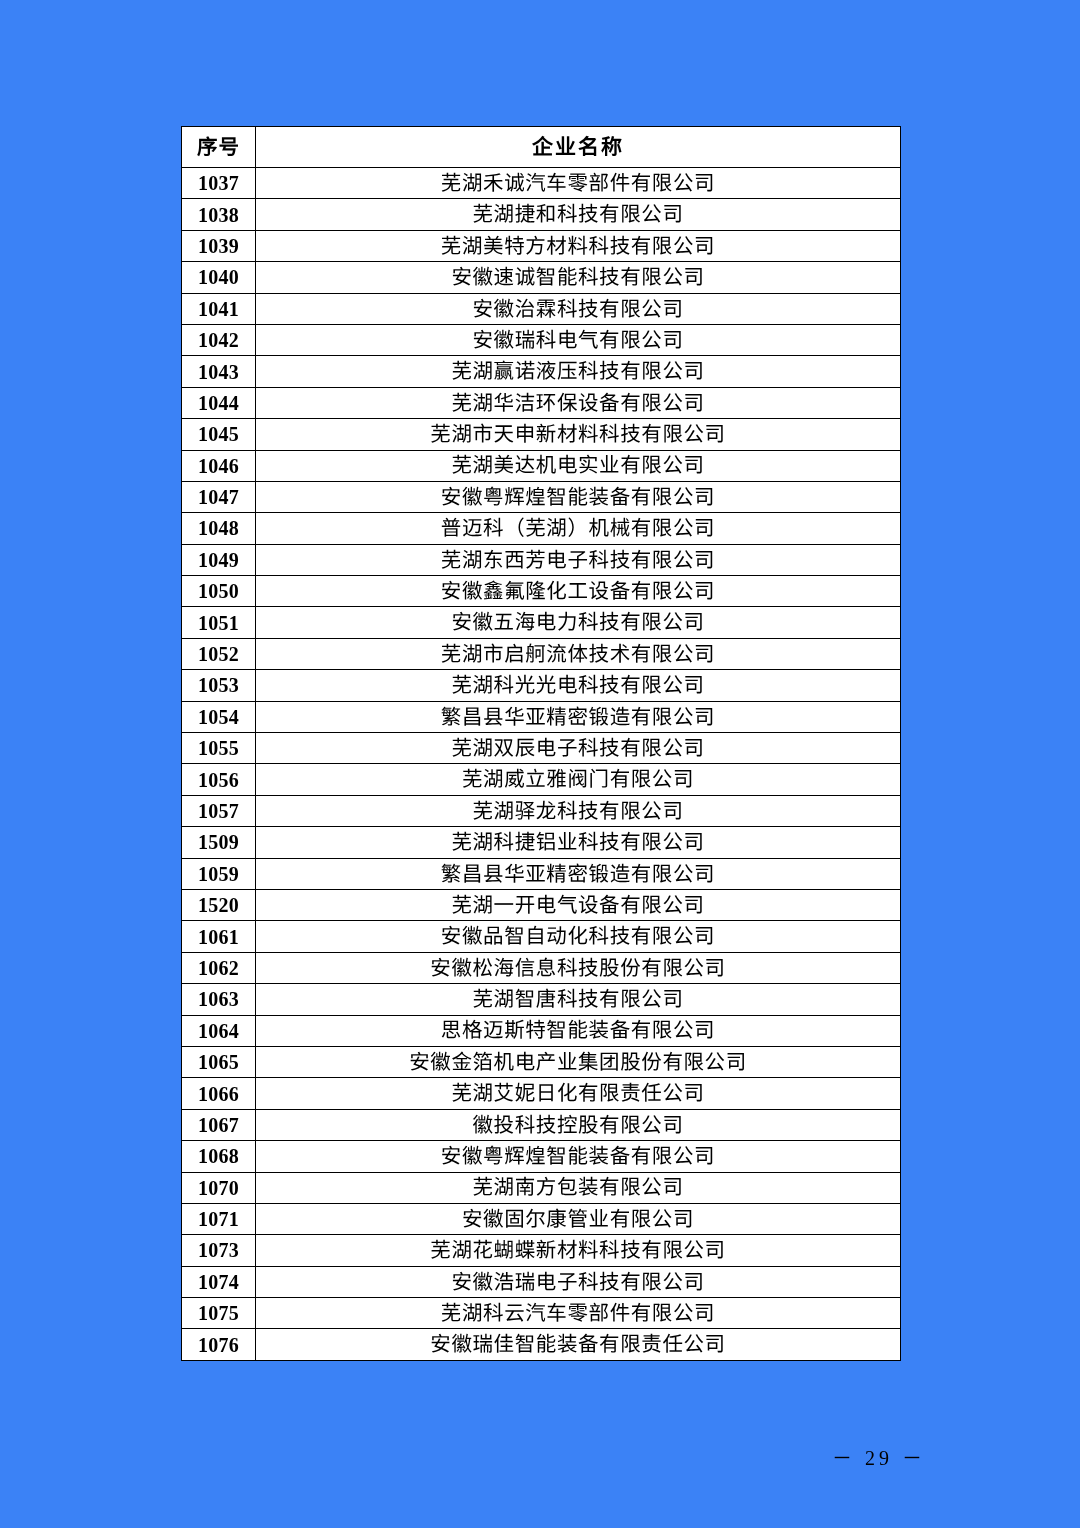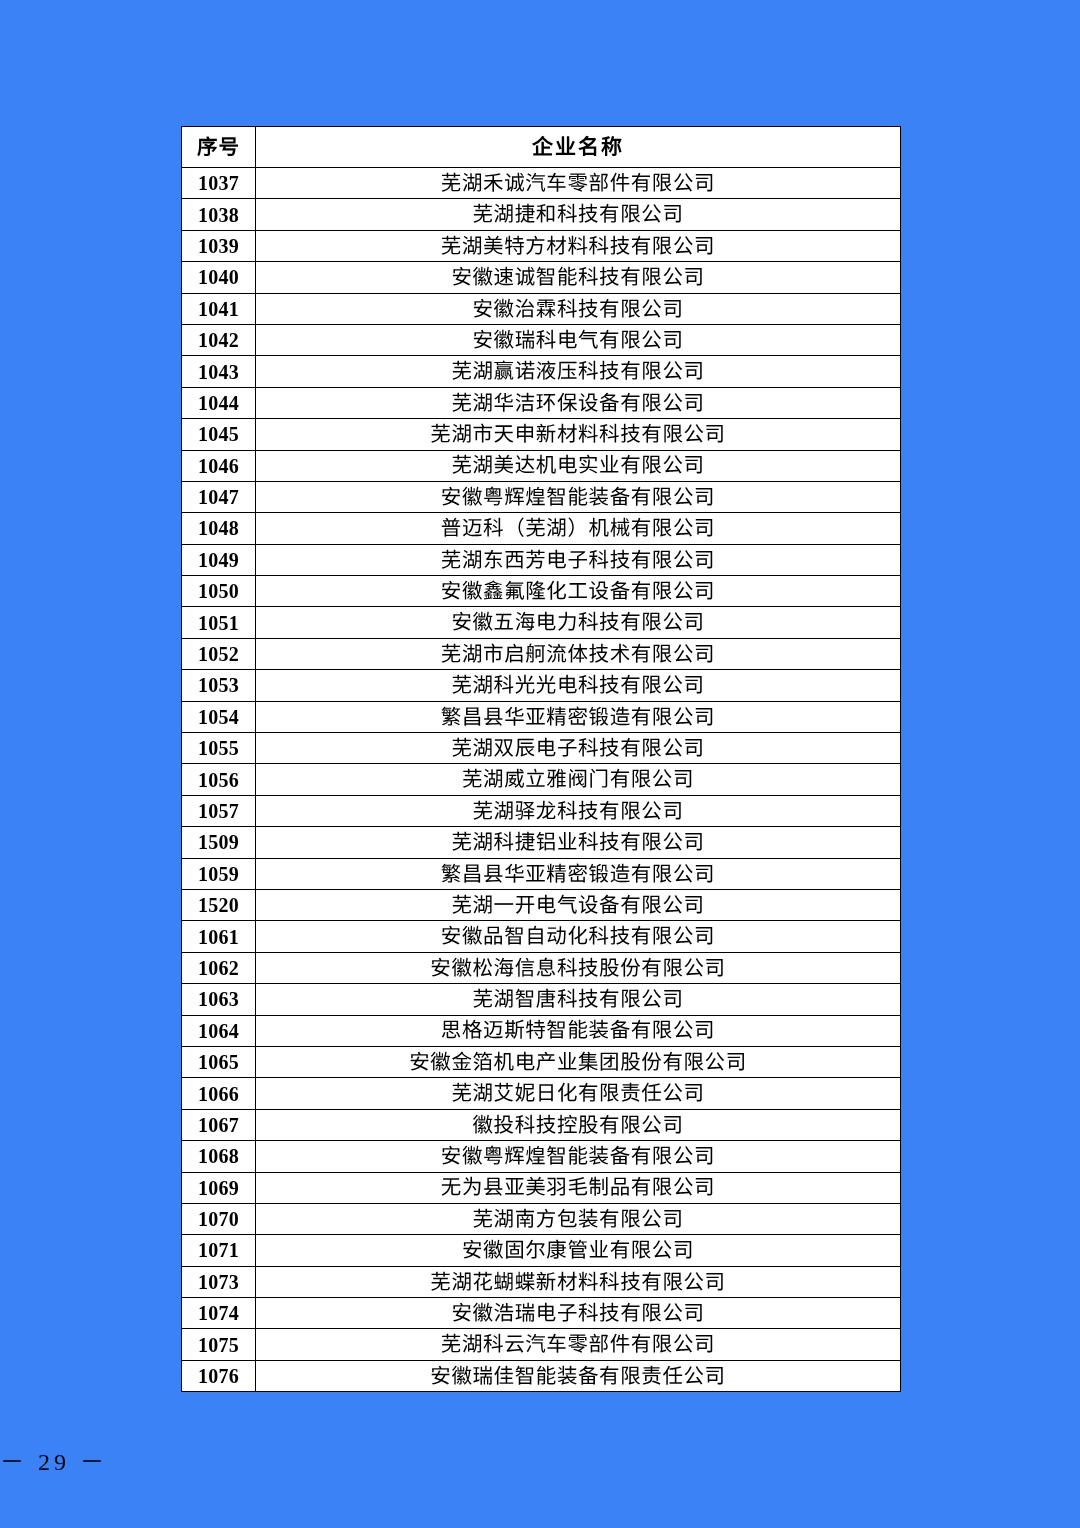--- a/index.html
+++ b/index.html
@@ -79,22 +79,22 @@
   table.listing tbody td.cell-name {
     font-size: 20.5px;
     letter-spacing: 0.6px;
   }
 
   .page-footer {
     position: absolute;
     left: 0;
     top: 1442px;
     width: 926px;
-    text-align: left;
-    font-size: 24px;
+    text-align: right;
+    font-size: 20px;
     letter-spacing: 4px;
     color: #000000;
   }
 </style>
 </head>
 <body>
 
 <div class="page">
 
   <div class="table-wrap">
@@ -232,24 +232,20 @@
           </tr>
           <tr>
             <td class="cell-idx">1067</td>
             <td class="cell-name">徽投科技控股有限公司</td>
           </tr>
           <tr>
             <td class="cell-idx">1068</td>
             <td class="cell-name">安徽粤辉煌智能装备有限公司</td>
           </tr>
           <tr>
-            <td class="cell-idx">1069</td>
-            <td class="cell-name">无为县亚美羽毛制品有限公司</td>
-          </tr>
-          <tr>
             <td class="cell-idx">1070</td>
             <td class="cell-name">芜湖南方包装有限公司</td>
           </tr>
           <tr>
             <td class="cell-idx">1071</td>
             <td class="cell-name">安徽固尔康管业有限公司</td>
           </tr>
           <tr>
             <td class="cell-idx">1073</td>
             <td class="cell-name">芜湖花蝴蝶新材料科技有限公司</td>

